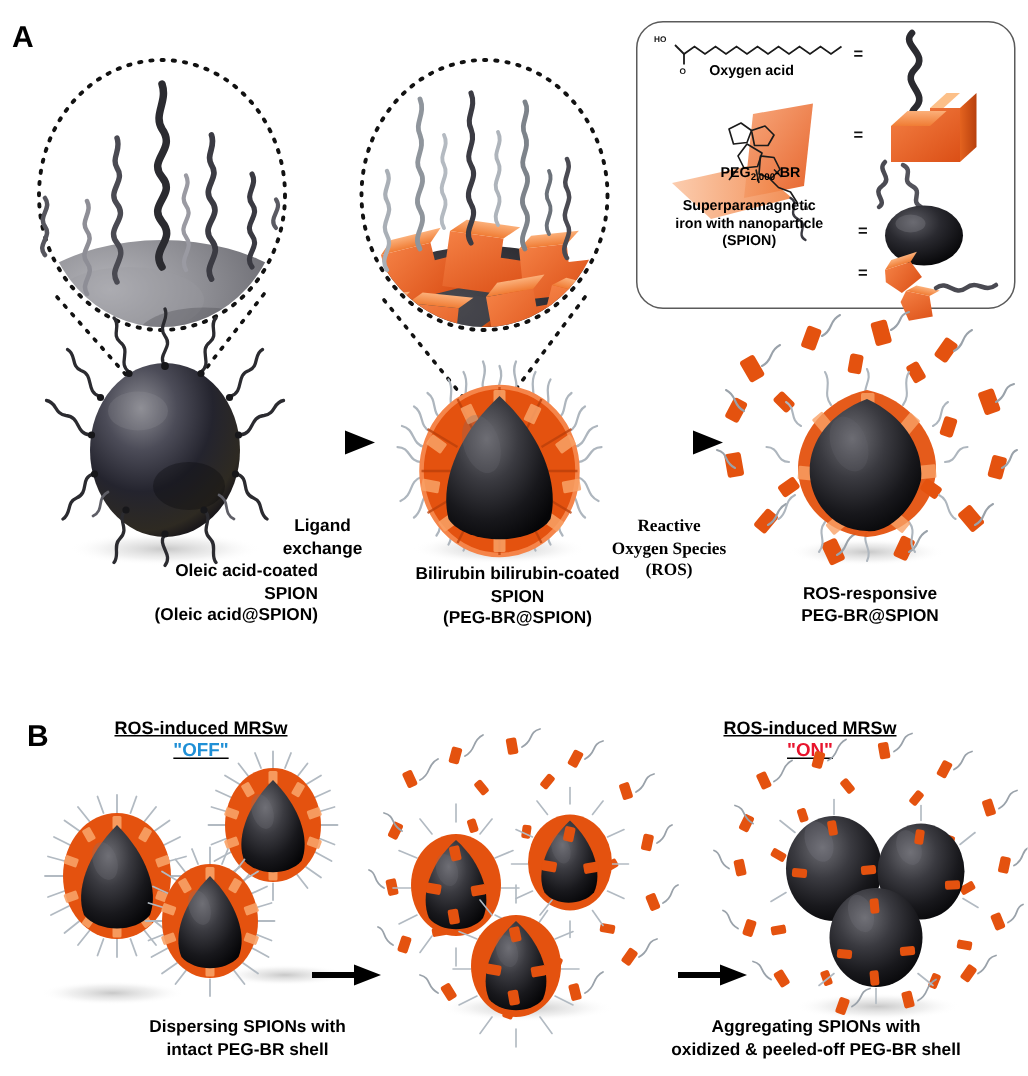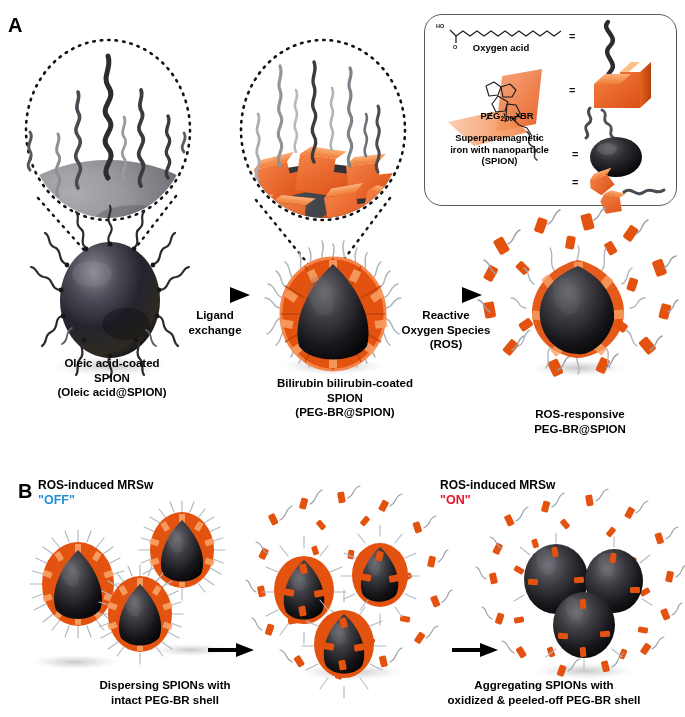--- a/index.html
+++ b/index.html
@@ -37,20 +37,21 @@
     white-space: pre-line;
   }
   .arrow-label {
     position: absolute;
     text-align: center;
     font-weight: bold;
     font-size: 11.5px;
     line-height: 14.5px;
     color: #000;
     white-space: pre-line;
+    margin-top: 36px;
   }
   .legend-box {
     position: absolute;
     border: 1.2px solid #5a5a5a;
     border-radius: 18px;
     background: #ffffff;
   }
   .legend-text {
     position: absolute;
     text-align: center;
@@ -61,24 +62,26 @@
     white-space: pre-line;
   }
   .eq {
     position: absolute;
     font-weight: bold;
     font-size: 11px;
     color: #111;
   }
   .switch-label {
     position: absolute;
+    text-align: center;
     font-weight: bold;
     font-size: 12px;
     line-height: 15px;
     color: #000;
+    text-decoration: underline;
   }
   .switch-state {
     display: block;
     font-weight: bold;
     font-size: 12.5px;
   }
   svg { display:block; overflow: visible; }
   .sub { font-size: 6.5px; vertical-align: baseline; position: relative; top: 2px; }
 </style>
 </head>
@@ -500,31 +503,31 @@
     <path d="M0 11 H62" stroke="url(#gArrow)" stroke-width="4.5"></path>
     <path d="M58 3 L78 11 L58 19 Z" fill="#000"></path>
   </svg>
   <div class="arrow-label" style="left:167px; top:308px; width:96px;">Ligand
 exchange</div>
 
   <svg style="position:absolute; left:404px; top:284px;" width="82" height="22">
     <path d="M0 11 H62" stroke="url(#gArrow)" stroke-width="4.5"></path>
     <path d="M58 3 L78 11 L58 19 Z" fill="#000"></path>
   </svg>
-  <div class="arrow-label" style="left:398px; top:308px; width:96px;">Reactive
+  <div class="arrow-label" style="left:398px; top:308px; width:96px;font-family:Liberation Serif, serif;">Reactive
 Oxygen Species
 (ROS)</div>
 
-  <div class="cap" style="left:12px; top:356px; width:200px;">Oleic acid-coated
+  <div class="cap" style="left:12px; top:374px; width:200px;text-align:right;">Oleic acid-coated
 SPION
 (Oleic acid@SPION)</div>
   <div class="cap" style="left:235px; top:376px; width:220px;">Bilirubin bilirubin-coated
 SPION
 (PEG-BR@SPION)</div>
-  <div class="cap" style="left:490px; top:389px; width:180px;margin-top:18px;">ROS-responsive
+  <div class="cap" style="left:490px; top:389px; width:180px;">ROS-responsive
 PEG-BR@SPION</div>
 
   <div class="panel-letter" style="left:18px; top:480px;">B</div>
 
   <div class="switch-label" style="left:38px; top:478px; width:192px;">
     <span>ROS-induced MRSw</span>
     <span class="switch-state" style="color:#1f8fd6;">"OFF"</span>
   </div>
 
   <div class="switch-label" style="left:440px; top:478px; width:200px;">

